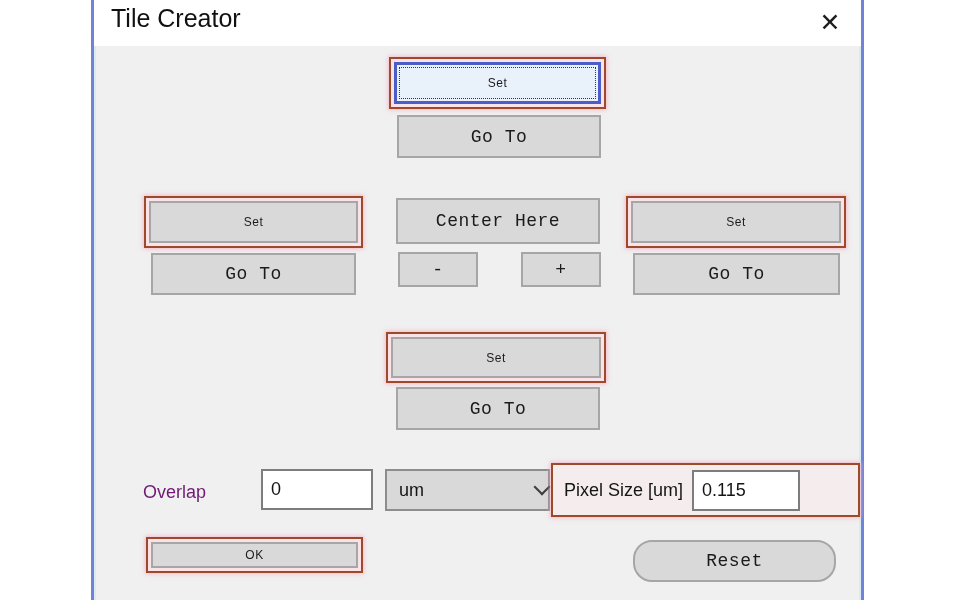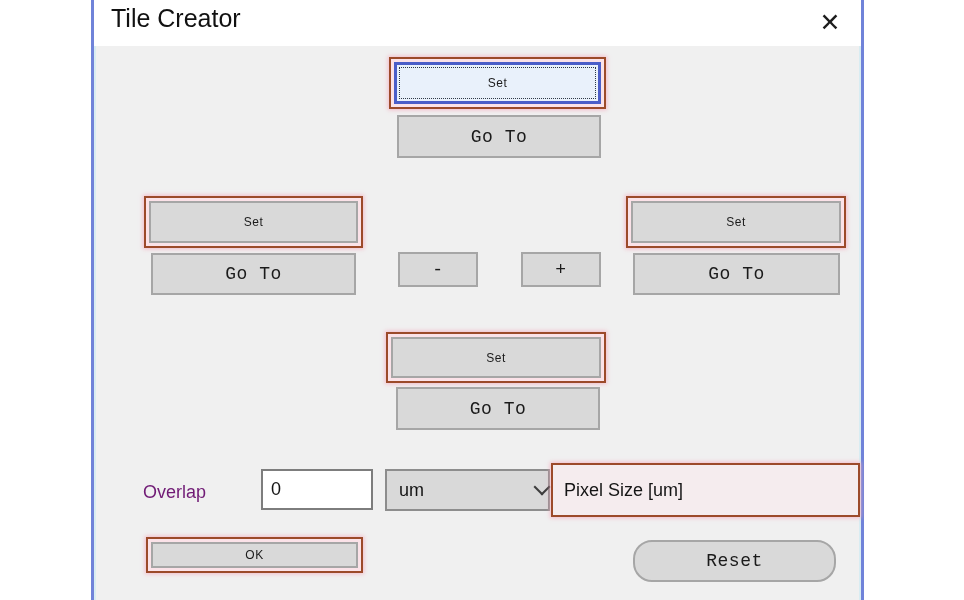--- a/index.html
+++ b/index.html
@@ -173,20 +173,21 @@
     <div class="annot" style="left:295px; top:57px; width:217px; height:52px;">
       <div class="btn-fill focused">Set</div>
     </div>
     <div class="btn" style="left:303px; top:115px; width:204px; height:43px;">Go To</div>
 
     <div class="annot" style="left:50px; top:196px; width:219px; height:52px;">
       <div class="btn-fill">Set</div>
     </div>
     <div class="btn" style="left:57px; top:253px; width:205px; height:42px;">Go To</div>
 
+    <div class="btn" style="left:302px; top:198px; width:204px; height:46px;">Center Here</div>
     <div class="btn" style="left:304px; top:252px; width:80px; height:35px;">-</div>
     <div class="btn" style="left:427px; top:252px; width:80px; height:35px;">+</div>
 
     <div class="annot" style="left:532px; top:196px; width:220px; height:52px;">
       <div class="btn-fill">Set</div>
     </div>
     <div class="btn" style="left:539px; top:253px; width:207px; height:42px;">Go To</div>
 
     <div class="annot" style="left:292px; top:332px; width:220px; height:51px;">
       <div class="btn-fill">Set</div>
@@ -194,20 +195,21 @@
     <div class="btn" style="left:302px; top:387px; width:204px; height:43px;">Go To</div>
 
     <span class="lbl" style="left:49px; top:478px; height:28px;">Overlap</span>
     <input class="textfield" style="left: 167px; top: 469px; width: 112px; height: 41px;" value="0">
     <div class="dropdown" style="left:291px; top:469px; width:165px; height:42px;">
       <span>um</span>
       <span class="chevron"></span>
     </div>
     <div class="annot pixel-group" style="left:457px; top:463px; width:309px; height:54px;">
       <span class="grp-lbl">Pixel Size [um]</span>
+      <input class="textfield grp-input" value="0.115" style="">
     </div>
 
     <div class="annot" style="left:52px; top:537px; width:217px; height:36px;">
       <div class="btn-fill">OK</div>
     </div>
     <div class="btn" style="left:539px; top:540px; width:203px; height:42px;border-radius:19px;">Reset</div>
 
   </div>
 </div>
 

